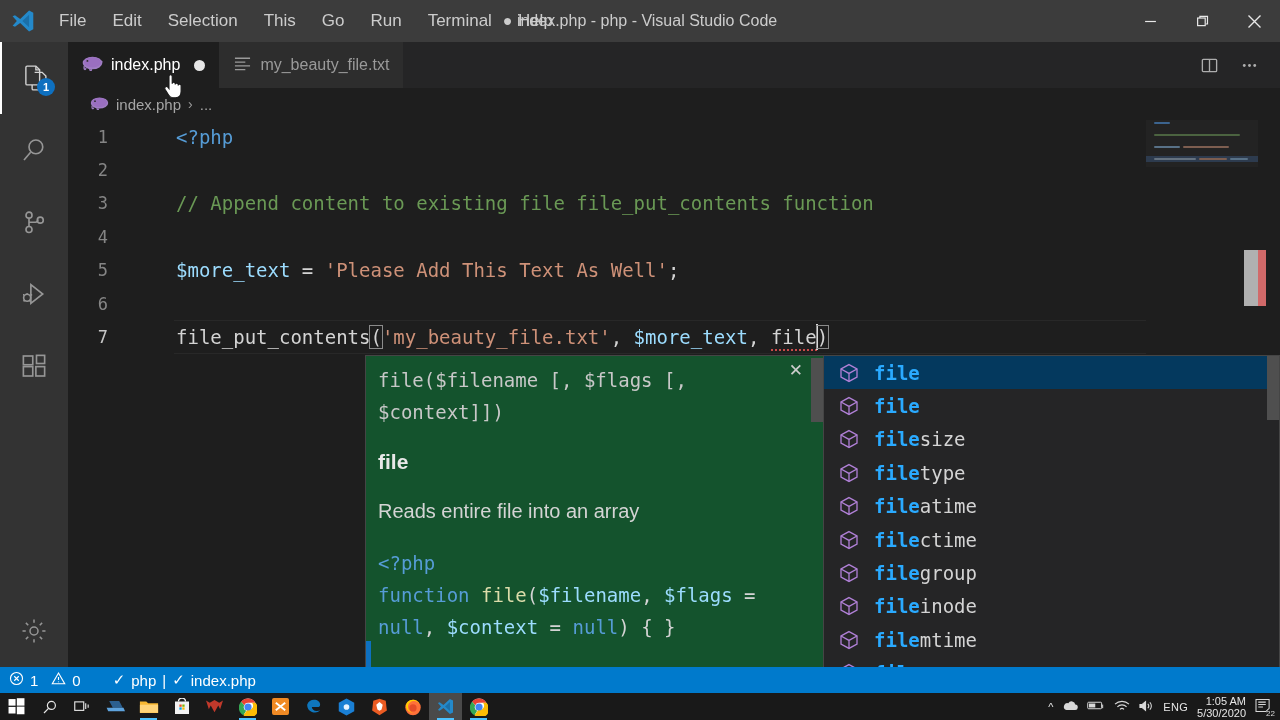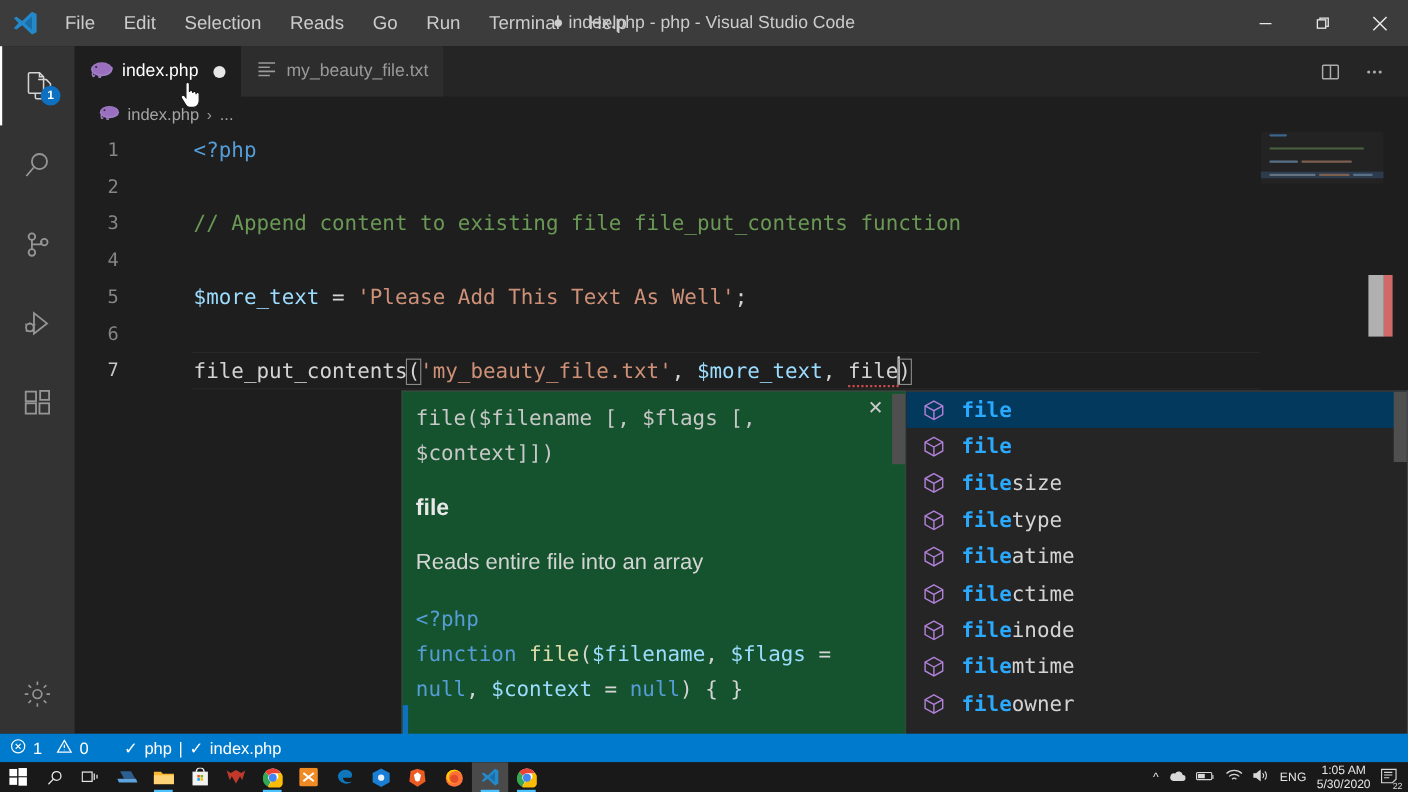--- a/index.html
+++ b/index.html
@@ -228,21 +228,21 @@
     position: relative;
   }
   .tb-icon.running::after {
     content: ""; position: absolute; bottom: 0; left: 8px; width: 17px; height: 2px; background: #4cc2ff;
   }
   .tb-icon.focused { background: #4a4a4a; }
   .tb-tray {
     margin-left: auto; display: flex; align-items: center; gap: 9px;
     padding-right: 8px; color: #e6e6e6; font-size: 11px;
   }
-  .tb-clock { text-align: center; line-height: 12px; font-size: 11px; }
+  .tb-clock { text-align: right; line-height: 12px; font-size: 11px; }
   .tb-lang { font-size: 11px; letter-spacing: .3px; }
 
   
   .cursor-hand { position: absolute; left: 163px; top: 74px; pointer-events: none; }
 </style>
 </head>
 <body>
 
 <div class="app">
 
@@ -250,21 +250,21 @@
     <div class="vs-logo">
       <svg width="26" height="26" viewBox="0 0 24 24">
         <path d="M17.6 2.4 9.4 10.2 4.6 6.6 2.4 7.7l3.9 4.3-3.9 4.3 2.2 1.1 4.8-3.6 8.2 7.8 3.9-1.9V4.3z" fill="#2489ca"></path>
         <path d="M17.6 6.2v11.6l-6.2-5.8z" fill="#1b6fa8"></path>
       </svg>
     </div>
     <div class="menubar">
       <div class="menu-item">File</div>
       <div class="menu-item">Edit</div>
       <div class="menu-item">Selection</div>
-      <div class="menu-item">Reads</div>
+      <div class="menu-item">This</div>
       <div class="menu-item">Go</div>
       <div class="menu-item">Run</div>
       <div class="menu-item">Terminal</div>
       <div class="menu-item">Help</div>
     </div>
     <div class="win-title">● index.php - php - Visual Studio Code</div>
     <div class="win-controls">
       <div class="win-btn">
         <svg width="13" height="13" viewBox="0 0 12 12">
             <path d="M1 6h10" stroke="#e8e8e8" stroke-width="1.1"></path>
@@ -519,20 +519,29 @@
       </span>
       <span><span class="sug-match">file</span><span>ctime</span></span>
     </div>
     <div class="sug-row">
       <span class="sug-icon">
         <svg width="22" height="22" viewBox="0 0 22 22" fill="none" stroke="#b180d7" stroke-width="1.3">
           <path d="M11 2.6 19 7v8l-8 4.4L3 15V7z"></path>
             <path d="M3 7l8 4.4L19 7M11 11.4v8"></path>
         </svg>
       </span>
+      <span><span class="sug-match">file</span><span>group</span></span>
+    </div>
+    <div class="sug-row">
+      <span class="sug-icon">
+        <svg width="22" height="22" viewBox="0 0 22 22" fill="none" stroke="#b180d7" stroke-width="1.3">
+          <path d="M11 2.6 19 7v8l-8 4.4L3 15V7z"></path>
+            <path d="M3 7l8 4.4L19 7M11 11.4v8"></path>
+        </svg>
+      </span>
       <span><span class="sug-match">file</span><span>inode</span></span>
     </div>
     <div class="sug-row">
       <span class="sug-icon">
         <svg width="22" height="22" viewBox="0 0 22 22" fill="none" stroke="#b180d7" stroke-width="1.3">
           <path d="M11 2.6 19 7v8l-8 4.4L3 15V7z"></path>
             <path d="M3 7l8 4.4L19 7M11 11.4v8"></path>
         </svg>
       </span>
       <span><span class="sug-match">file</span><span>mtime</span></span>

